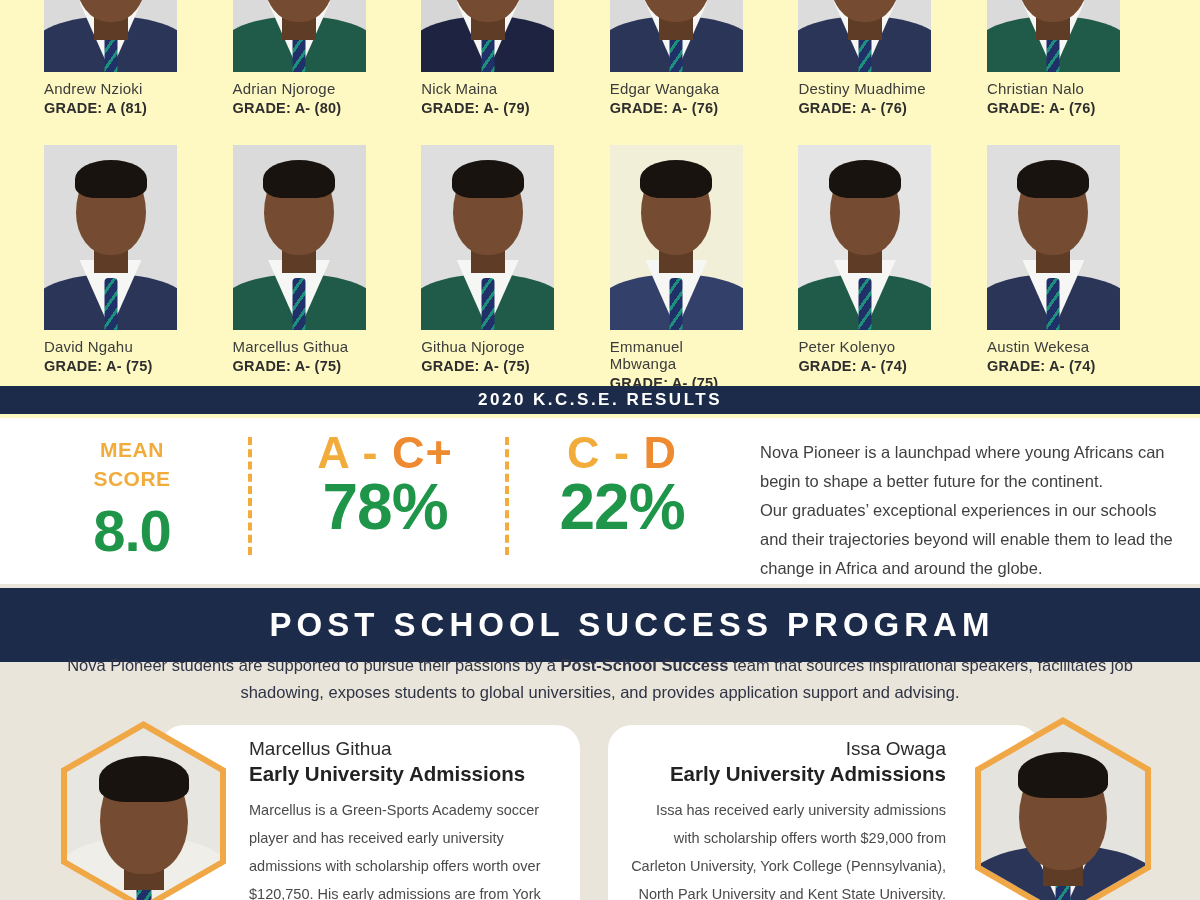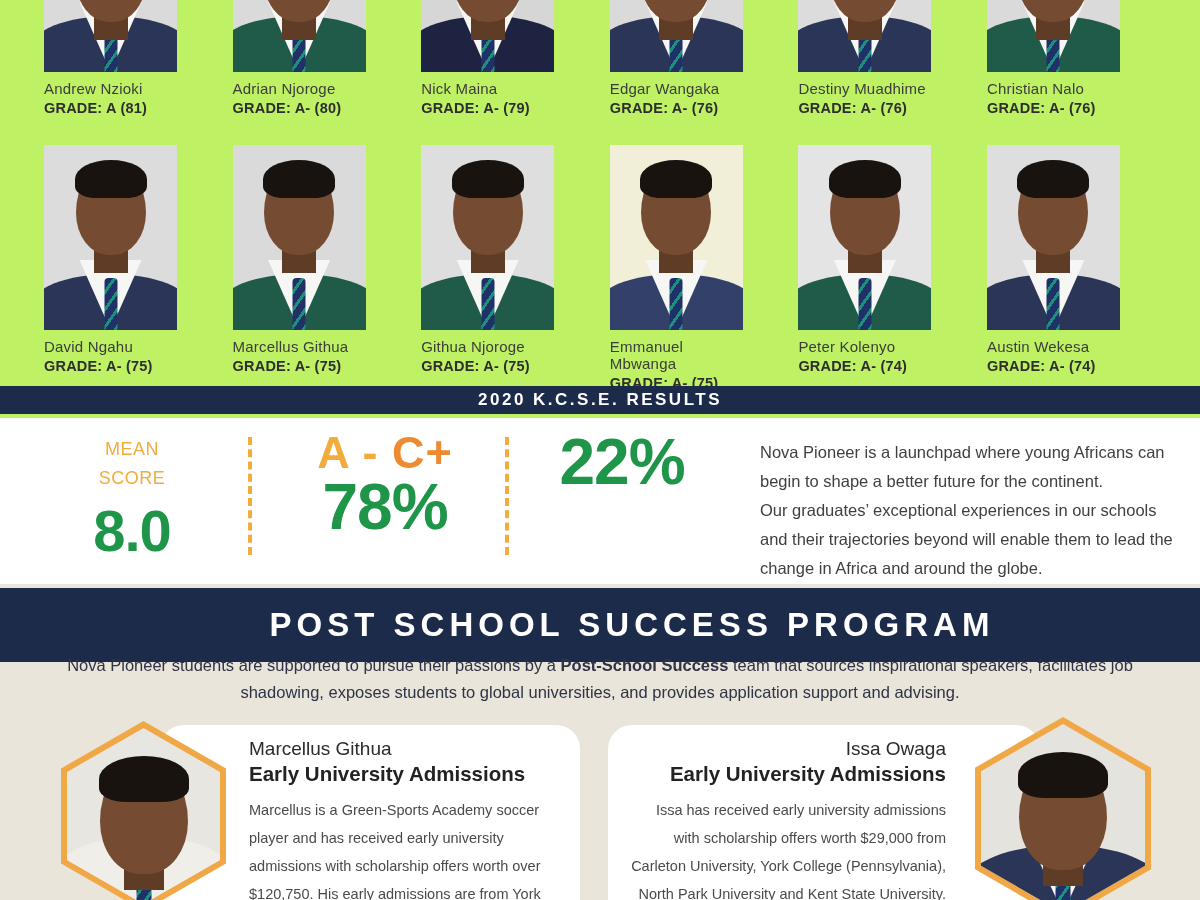--- a/index.html
+++ b/index.html
@@ -1,16 +1,16 @@
 <!DOCTYPE html>
 <html style="--navy: #1C2B4A; --gold: #F2AC3C; --orange: #EE8A2F; --green: #1E9548; --beige: #EAE5DA; --hexborder: #F0A847;"><head>
 <meta charset="utf-8">
 <style>
   html,body{margin:0;padding:0;background:#888;}
-  .page{position:relative;width:1200px;height:900px;background:#bef264;overflow:hidden;
+  .page{position:relative;width:1200px;height:900px;background:#fef9c3;overflow:hidden;
         font-family:"Liberation Sans",sans-serif;color:#333;}
 
   
   .students-row{position:absolute;left:44px;width:1076px;display:flex;justify-content:space-between;}
   .row1{top:0;}
   .row2{top:145px;}
   .student{width:133px;}
   .photo{position:relative;width:133px;overflow:hidden;}
   .row1 .photo{height:72px;}
   .row2 .photo{height:185px;}
@@ -42,21 +42,21 @@
   .kcse-banner{position:absolute;top:386px;left:0;width:100%;height:28px;background:var(--navy);
        color:#fff;display:flex;align-items:center;justify-content:center;
        font-size:17px;font-weight:700;letter-spacing:2.5px;}
   .pssp-banner{position:absolute;top:588px;left:0;width:100%;height:74px;background:var(--navy);
        color:#fff;display:flex;align-items:center;justify-content:center;
        font-size:33px;font-weight:800;letter-spacing:5px;padding-left:32px;}
 
   
   .stats{position:absolute;top:418px;left:0;width:100%;height:166px;background:#fff;}
   .mean{position:absolute;left:62px;top:17px;width:140px;text-align:center;}
-  .mean-label{color:var(--gold);font-weight:400;font-size:18px;line-height:29px;letter-spacing:.5px;}
+  .mean-label{color:var(--gold);font-weight:700;font-size:21px;line-height:29px;letter-spacing:.5px;}
   .mean-value{color:var(--green);font-weight:800;font-size:58px;line-height:1;margin-top:9px;letter-spacing:-1px;}
   .divider{position:absolute;top:19px;height:118px;border-left:4px dashed var(--gold);}
   .d1{left:248px;} .d2{left:505px;}
   .stat{position:absolute;top:12px;width:220px;text-align:center;}
   .s1{left:275px;} .s2{left:512px;}
   .range{font-size:45px;font-weight:800;letter-spacing:1px;line-height:1;}
   .range .gold{color:var(--gold);} .range .org{color:var(--orange);}
   .pct{font-size:64px;font-weight:800;color:var(--green);line-height:1;margin-top:0;letter-spacing:-1px;}
   .stats-text{position:absolute;left:760px;top:20px;width:414px;font-size:16.5px;line-height:29px;color:#3f3f3f;}
   .stats-text p{margin:0;}
@@ -270,20 +270,21 @@
       </div>
       <div class="mean-value">8.0</div>
     </div>
     <div class="divider d1"></div>
     <div class="stat s1">
       <div class="range"><span class="gold">A - </span><span class="org">C+</span></div>
       <div class="pct">78%</div>
     </div>
     <div class="divider d2"></div>
     <div class="stat s2">
+      <div class="range"><span class="gold">C - </span><span class="org">D</span></div>
       <div class="pct">22%</div>
     </div>
     <div class="stats-text">
       <p>Nova Pioneer is a launchpad where young Africans can begin to shape a better future for the continent.</p>
       <p>Our graduates’ exceptional experiences in our schools and their trajectories beyond will enable them to lead the change in Africa and around the globe.</p>
     </div>
   </div>
 
   <div class="pssp-bg"></div>
   <div class="pssp-banner">POST SCHOOL SUCCESS PROGRAM</div>

